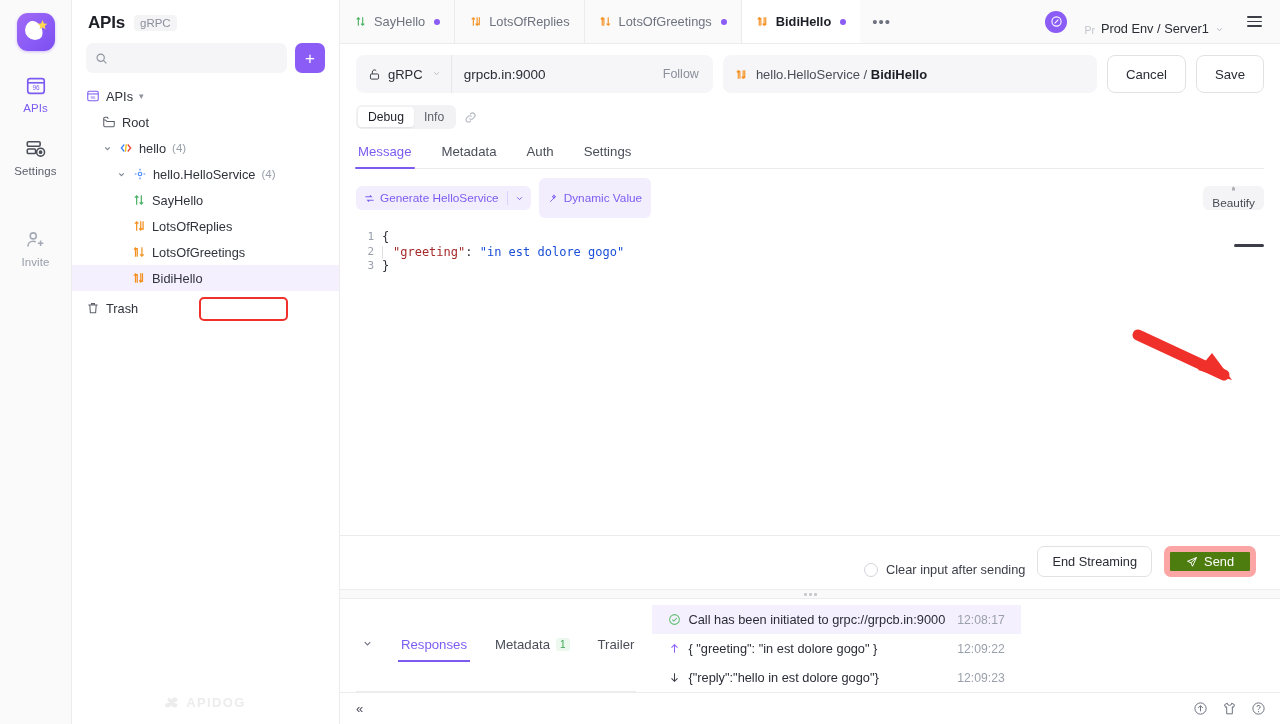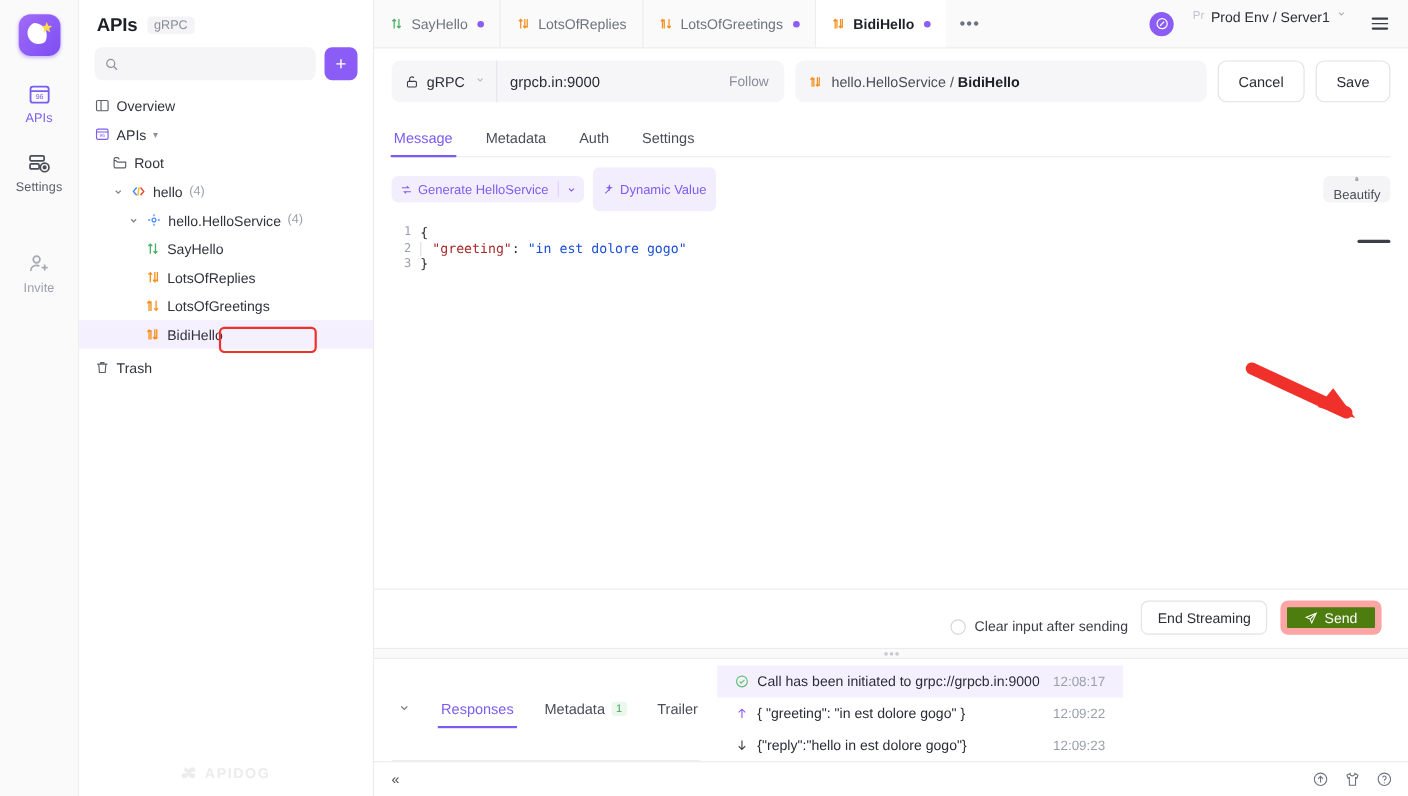--- a/index.html
+++ b/index.html
@@ -109,21 +109,21 @@
   .tab-more {
     display: flex; align-items: center; padding: 0 12px; color: #6e737f;
     font-size: 15px; letter-spacing: 1px; cursor: pointer; border-right: none;
   }
   .tabbar-right { margin-left: auto; display: flex; align-items: center; gap: 9px; padding-right: 12px; }
   .tb-avatar {
     width: 22px; height: 22px; border-radius: 50%; background: #8b5cf6;
     display: flex; align-items: center; justify-content: center; color: #fff;
   }
   .env-pill {
-    display: flex; align-items: flex-start; gap: 6px; height: 28px;
+    display: flex; align-items: flex-end; gap: 6px; height: 28px;
     padding: 0 8px; border-radius: 6px; font-size: 12.8px; color: #2b2d36; cursor: pointer;
   }
   .env-pill .pre { font-size: 10.5px; color: #c2c5cd; }
   .env-pill .cv { color: #a9aeb8; font-size: 10px; }
   .ham { display:flex; flex-direction:column; gap:3px; padding: 6px; cursor: pointer;}
   .ham span { display:block; width: 15px; height: 1.6px; background: #3b3e47; border-radius: 1px;}
 
   
   .urlrow { display: flex; align-items: center; gap: 10px; padding: 11px 16px 10px 16px; flex: none;}
   .url-box {
@@ -322,27 +322,20 @@
             <circle cx="10.5" cy="10.5" r="6.7"></circle>
             <path d="M15.5 15.5L21 21"></path>
           </svg>
         <input placeholder="" style="">
       </div>
       <button class="sb-add">+</button>
     </div>
 
     <div class="tree">
 
-      <div class="tnode" style="padding-left:14px">
-        <svg class="ic" viewBox="0 0 24 24" fill="none" stroke="#5c6069" stroke-width="1.8">
-            <rect x="3" y="4" width="18" height="16" rx="2"></rect>
-            <path d="M10 4v16"></path>
-          </svg>
-        <span>Overview</span>
-      </div>
 
       <div class="tnode" style="padding-left:14px">
         <svg class="ic" viewBox="0 0 24 24" fill="none" stroke="#7c5cf0" stroke-width="1.8">
             <rect x="3" y="4" width="18" height="16" rx="2.5"></rect>
             <path d="M3 8.5h18"></path>
             <text x="12" y="17" font-size="7.5" fill="#7c5cf0" stroke="none" text-anchor="middle" font-family="Liberation Sans">96</text>
           </svg>
         <span>APIs</span>
         <span class="cdot">▾</span>
       </div>
@@ -508,20 +501,32 @@
         <svg width="13" height="13" viewBox="0 0 24 24" fill="none" stroke="#f59020" stroke-width="2.1">
             <path d="M6 20V5M9 20V5M3.3 8L6 5l2.7 3M15 4v15M18 4v15M12.3 16l2.7 3 2.7-3"></path>
           </svg>
         <div class="mtxt"><span>hello.HelloService / </span><b>BidiHello</b></div>
       </div>
 
       <button class="btn">Cancel</button>
       <button class="btn">Save</button>
     </div>
 
+    <div class="pillrow">
+      <div class="segment">
+        <div class="on">Debug</div>
+        <div>Info</div>
+      </div>
+      <div class="link-ic">
+        <svg width="13" height="13" viewBox="0 0 24 24" fill="none" stroke="#b2b6be" stroke-width="1.9">
+            <path d="M10 14a4.5 4.5 0 006.4 0l2.6-2.6a4.5 4.5 0 10-6.4-6.4L11.2 6.4"></path>
+            <path d="M14 10a4.5 4.5 0 00-6.4 0L5 12.6a4.5 4.5 0 106.4 6.4l1.4-1.4"></path>
+          </svg>
+      </div>
+    </div>
 
     <div class="subtabs">
       <div class="stab on">Message</div>
       <div class="stab">Metadata</div>
       <div class="stab">Auth</div>
       <div class="stab">Settings</div>
     </div>
 
     <div class="edtoolbar">
       <div class="gen-pill">

